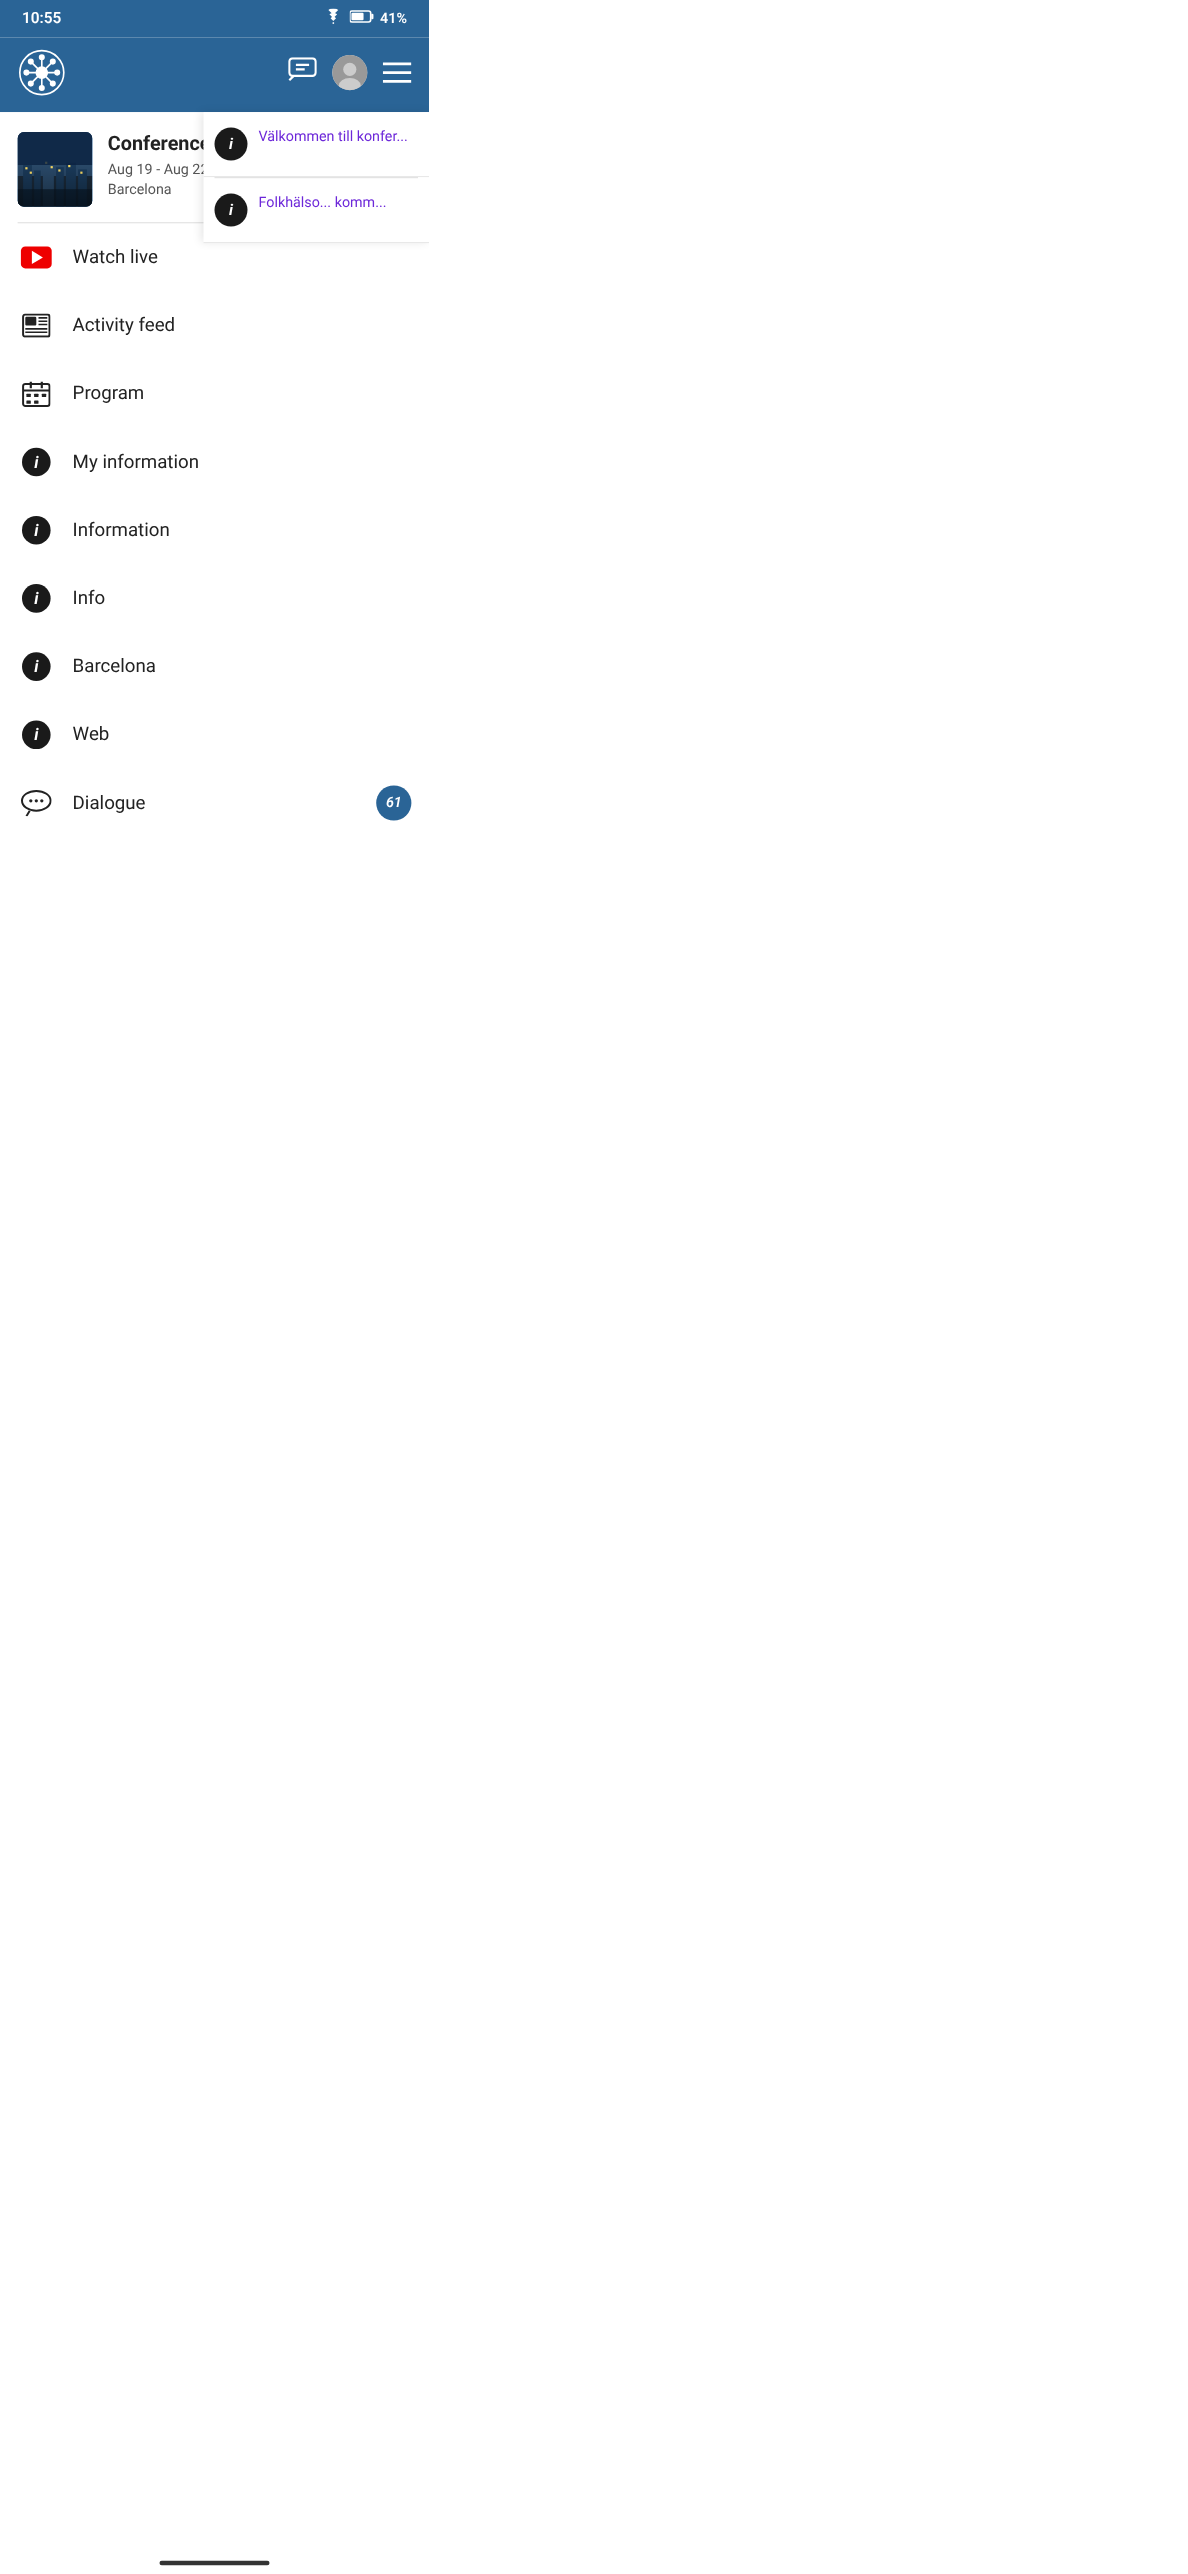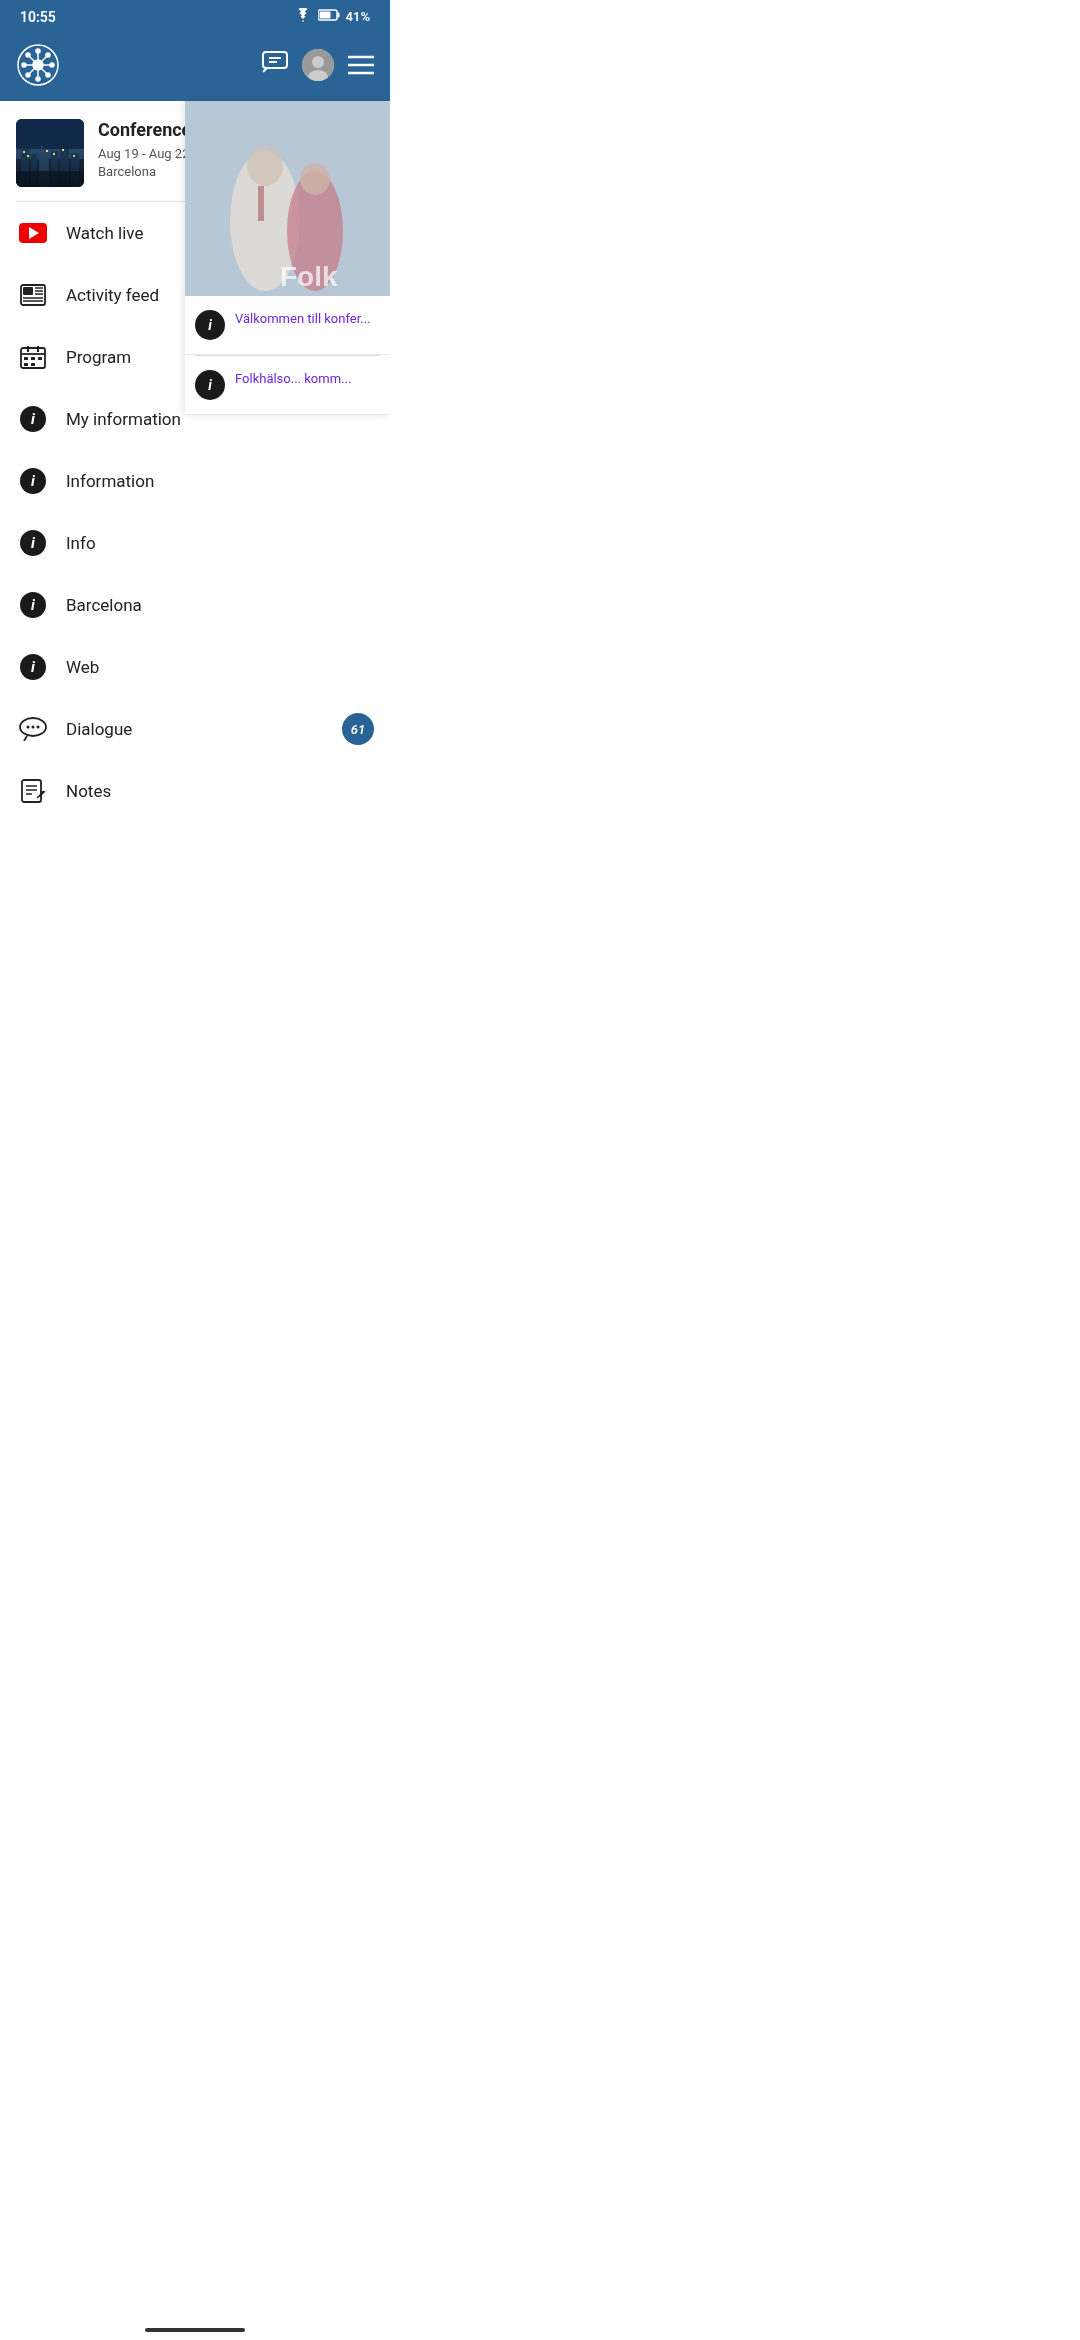--- a/index.html
+++ b/index.html
@@ -443,56 +443,25 @@
           <circle cx="19" cy="10" r="1.5" fill="#222"></circle>
           <path d="M8 19 L5 24" stroke="#222" stroke-width="1.8"></path>
         </svg>
       </div>
       <span class="menu-label">Dialogue</span>
       <div class="badge">61</div>
     </div>
 
 
 
-    <div class="menu-item">
-      <div class="menu-icon">
-        <svg width="26" height="26" viewBox="0 0 26 26" fill="none">
-          <rect x="2" y="2" width="19" height="22" rx="2" stroke="#222" stroke-width="1.8" fill="none"></rect>
-          <path d="M20 18 L24 14 L21 14 L21 18 Z" stroke="#222" stroke-width="1.5" fill="none"></path>
-          <line x1="6" y1="8" x2="17" y2="8" stroke="#222" stroke-width="1.5"></line>
-          <line x1="6" y1="12" x2="17" y2="12" stroke="#222" stroke-width="1.5"></line>
-          <line x1="6" y1="16" x2="12" y2="16" stroke="#222" stroke-width="1.5"></line>
-          <path d="M17 20 L24 13" stroke="#222" stroke-width="1.5"></path>
-        </svg>
-      </div>
-      <span class="menu-label">Notes</span>
-    </div>
 
   </div>
 
   <div style="position:absolute; right:0; top:0; width:205px; background:#fff; box-shadow: -2px 0 8px rgba(0,0,0,0.1);">
 
-    <div style="width:205px; height:195px; overflow:hidden; position:relative;">
-      <svg width="205" height="195" viewBox="0 0 205 195" fill="none">
-
-        <rect width="205" height="195" fill="#b8c8d8"></rect>
-
-        <ellipse cx="80" cy="120" rx="35" ry="70" fill="#e8e0d8" opacity="0.9"></ellipse>
-        <ellipse cx="80" cy="65" rx="18" ry="20" fill="#d4c4b4" opacity="0.85"></ellipse>
-
-        <rect x="73" y="85" width="6" height="35" fill="#b06060" opacity="0.7"></rect>
-
-        <ellipse cx="130" cy="130" rx="28" ry="60" fill="#c87080" opacity="0.75"></ellipse>
-        <ellipse cx="130" cy="78" rx="15" ry="16" fill="#d4b0a0" opacity="0.8"></ellipse>
-
-        <rect width="205" height="195" fill="rgba(180,195,210,0.15)"></rect>
-
-        <text x="95" y="185" font-family="sans-serif" font-size="28" font-weight="700" fill="white" opacity="0.7">Folk</text>
-      </svg>
-    </div>
 
     <div class="feed-item">
       <div class="feed-icon">
         <span style="font-style:italic; font-weight:700; font-size:14px;">i</span>
       </div>
       <div class="feed-text">
         <span>Välkommen till konfer...</span>
       </div>
     </div>
 

